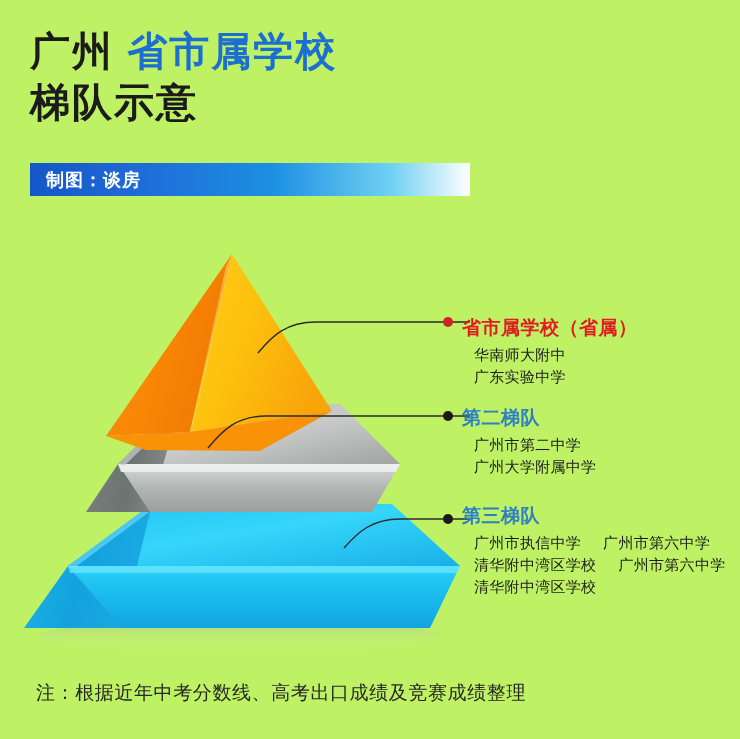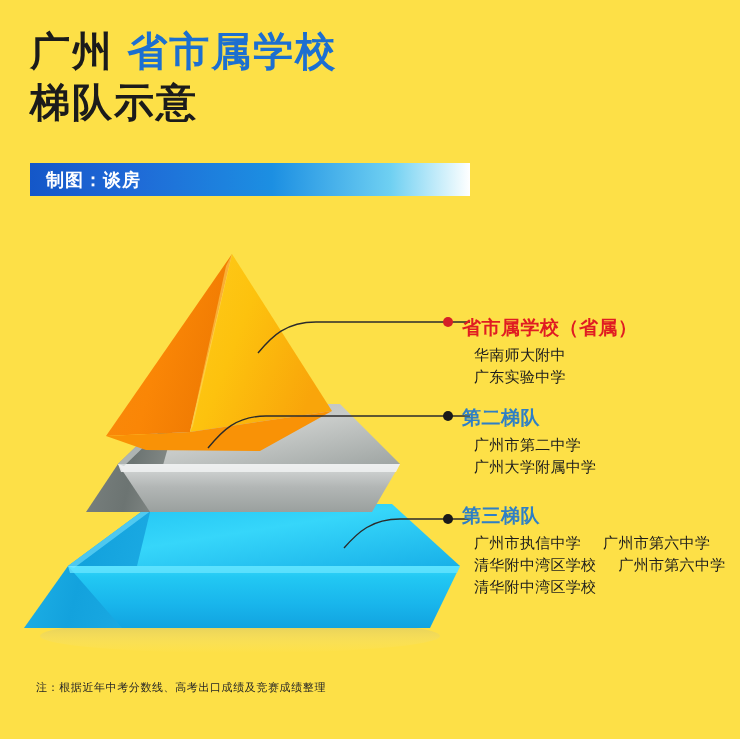--- a/index.html
+++ b/index.html
@@ -7,21 +7,21 @@
     padding: 0;
     background: #ffffff;
   }
   body {
     font-family: "Liberation Sans", "DejaVu Sans", sans-serif;
   }
   #page {
     position: relative;
     width: 740px;
     height: 739px;
-    background: #fde047;
+    background: #bef264;
     overflow: hidden;
   }
 
   
   .header {
     position: absolute;
     left: 30px;
     top: 26px;
     width: 560px;
   }
@@ -97,21 +97,21 @@
 
   .c1 { top: 318px; }
   .c2 { top: 408px; }
   .c3 { top: 506px; }
 
   
   .footnote {
     position: absolute;
     left: 36px;
     top: 680px;
-    font-size: 11px;
+    font-size: 19px;
     color: #262626;
     letter-spacing: 0.6px;
     white-space: nowrap;
   }
 </style>
 </head>
 <body>
 
 <div id="page">
 

